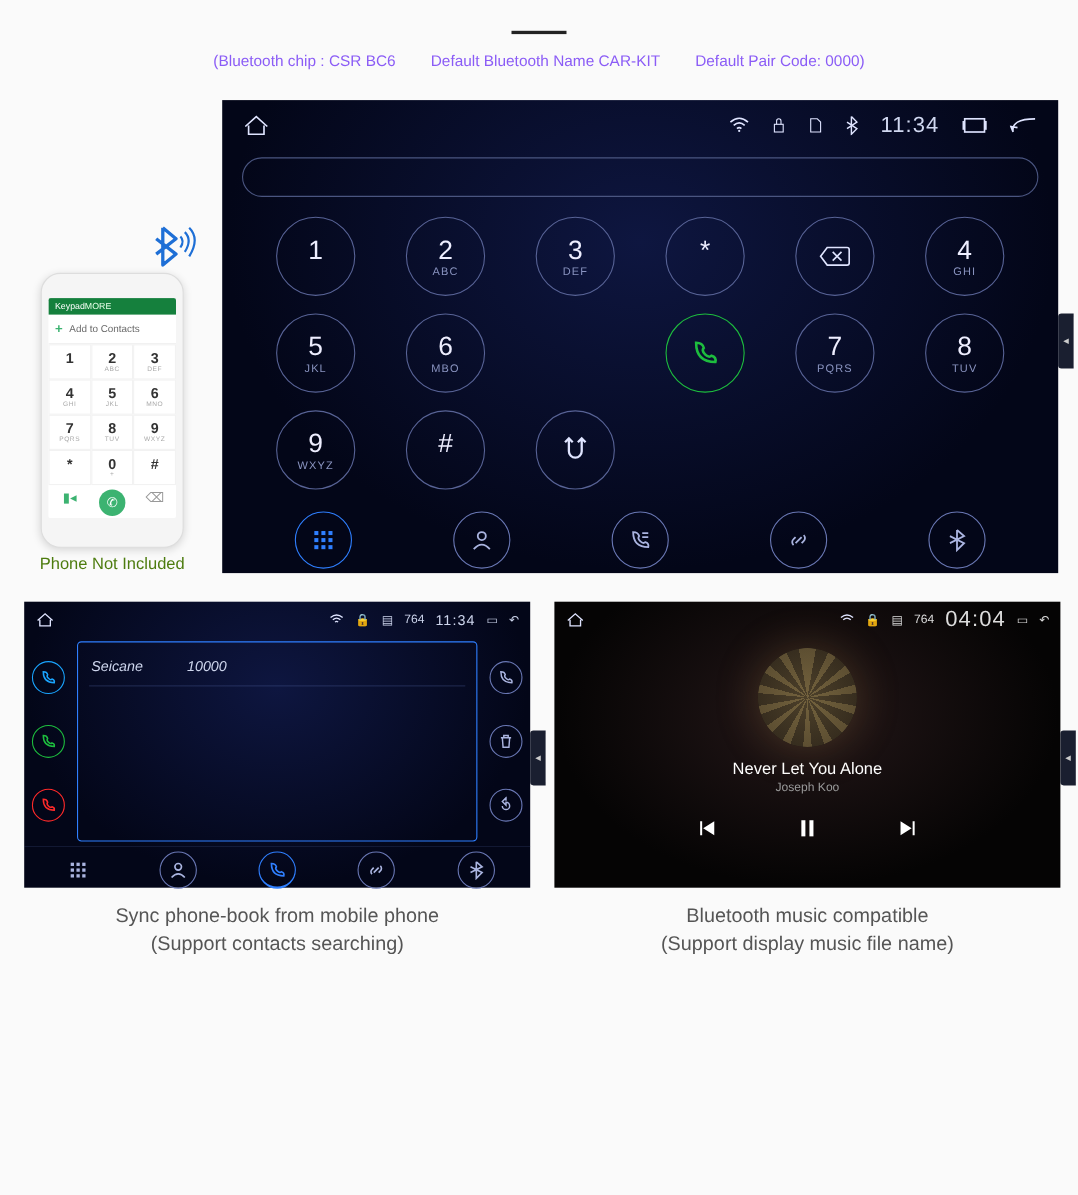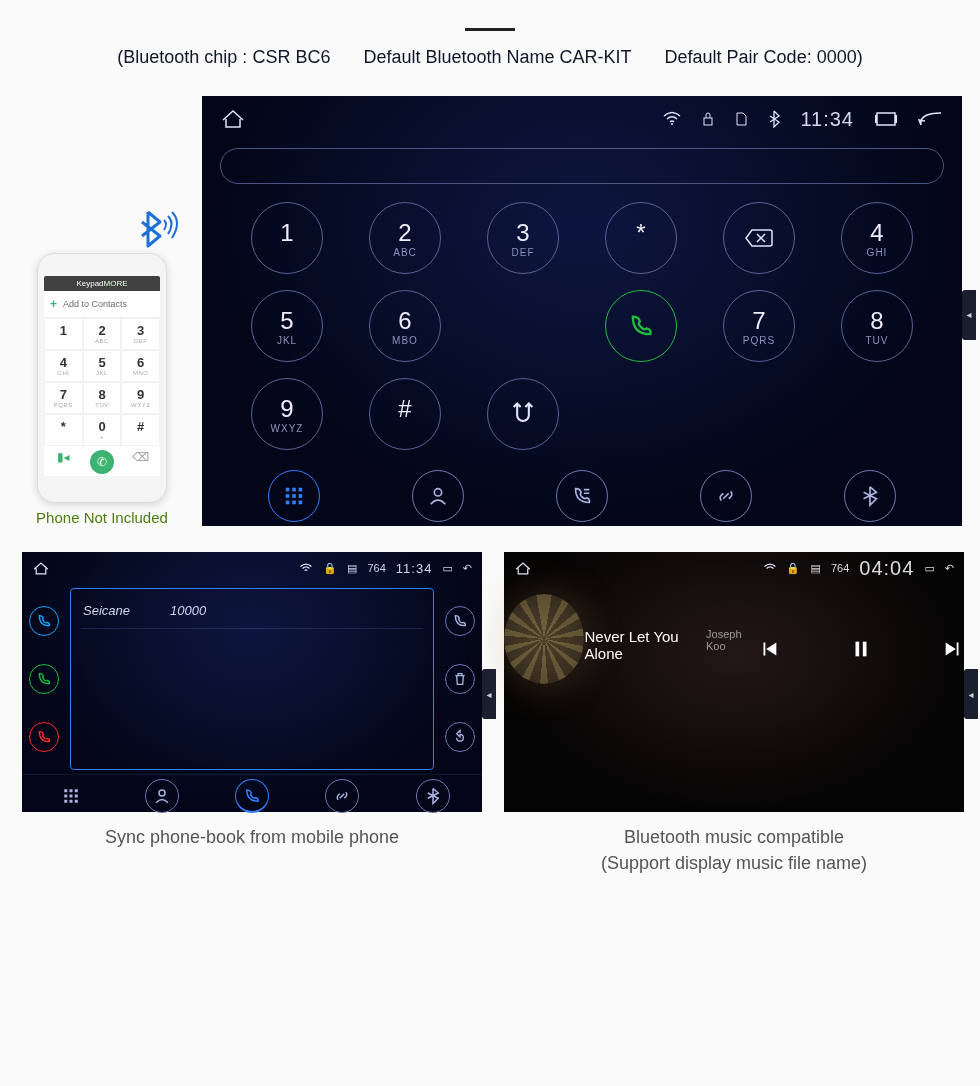--- a/index.html
+++ b/index.html
@@ -7,37 +7,37 @@
   font-family: -apple-system, Arial, sans-serif;
   background: #fafafa;
   width: 980px;
   padding: 10px 0 30px;
 }
 .container { width: 980px; margin: 0 auto; }
 .header { text-align: center; padding: 8px 0 16px; }
 .title { font-size: 38px; font-weight: 700; color: #222; }
 .divider { width: 50px; height: 3px; background: #222; margin: 10px auto 14px; }
 .subtitle { font-size: 18px; color: #555; line-height: 1.5; padding: 0 60px 6px; }
-.bt-info { font-size: 18px; color: #0f172a; padding: 2px 20px 12px; margin-top: 11px; }
+.bt-info { font-size: 14px; color: #8b5cf6; padding: 2px 20px 12px; margin-top: 11px; }
 .bt-info span { margin: 0 14px; }
 
 
 .top-row { display: flex; align-items: flex-end; padding: 0 18px; gap: 16px; }
 .phone-col { width: 170px; text-align: center; }
 .phone-caption { color: #4d7c0f; font-size: 15px; margin-top: 6px; }
 
 
 .phone {
   width: 130px; height: 250px; margin: 0 auto; border-radius: 18px;
   background: #f5f5f5; border: 1px solid #ddd; position: relative;
   box-shadow: 0 2px 8px rgba(0,0,0,.15);
 }
 .bt-icon-float { position: absolute; top: -50px; right: -14px; color: #1e6fd6; }
 .phone-screen { background: #fff; margin: 22px 6px 26px; height: 200px; border-radius: 2px; overflow: hidden; }
-.phone-top { background: #404040; color: #fff; font-size: 8px; padding: 3px 6px; display:flex; justify-content:center; }
+.phone-top { background: #15803d; color: #fff; font-size: 8px; padding: 3px 6px; display:flex; justify-content:flex-start; }
 .phone-top .light { color: #e8ffe8; }
 .add-contacts { font-size: 9px; padding: 6px; border-bottom: 1px solid #eee; display:flex; align-items:center; gap:6px; color:#6a6a6a;}
 .add-contacts .plus { color: #3cb371; font-weight:700; font-size:12px; }
 .p-keypad { display:grid; grid-template-columns:repeat(3,1fr); }
 .p-key { text-align:center; padding:4px 0; border:0.5px solid #f2f2f2; }
 .p-key .d { font-size:13px; color:#333; font-weight:600;}
 .p-key .l { font-size:6px; color:#aaa; letter-spacing:0.5px; height:7px;}
 .p-actions { display:grid; grid-template-columns:repeat(3,1fr); padding-top:4px;}
 .p-actions div{ text-align:center; font-size:12px;}
 .p-actions .vid{color:#3cb371;}
@@ -96,21 +96,21 @@
 .pb-right{width:44px;display:flex;flex-direction:column;justify-content:space-around;align-items:center;padding:8px 0;}
 .pb-right .rbtn{width:30px;height:30px;border-radius:50%;border:1px solid #6a78b5;display:flex;align-items:center;justify-content:center;color:#aab4e0;}
 .navbar-sm{display:flex;justify-content:space-around;padding:4px 4px 6px;border-top:1px solid rgba(80,100,160,.2);}
 .navbar-sm .nb{width:34px;height:34px;border-radius:50%;border:1px solid #6a78b5;display:flex;align-items:center;justify-content:center;color:#aab4e0;}
 .navbar-sm .nb.sq{border:none;}
 .navbar-sm .nb.active{border-color:#2f7fff;color:#2f7fff;border-bottom:2px solid #2f7fff;}
 
 
 .screen-music{width:460px;height:260px;background:radial-gradient(ellipse at 50% 40%, #241718, #050404 70%);position:relative;color:#ddd;}
 .screen-music .statusbar{height:32px;font-size:11px;gap:10px;padding:0 10px;}
-.music-body{display:flex;flex-direction:row;align-items:center;padding-top:10px;}
+.music-body{display:flex;flex-direction:column;align-items:center;padding-top:10px;}
 .album{width:90px;height:90px;border-radius:50%;background:radial-gradient(circle,#6a5a3a,#1a1410);box-shadow:0 0 40px rgba(200,150,80,.25);position:relative;overflow:hidden;}
 .album::after{content:'';position:absolute;inset:0;background:repeating-conic-gradient(#7a6840 0 10deg,#3a3020 10deg 25deg);border-radius:50%;opacity:.6;}
 .track-title{font-size:15px;margin-top:12px;color:#fff;}
 .track-artist{font-size:11px;color:#9a9a9a;margin-top:2px;}
 .controls{display:flex;gap:70px;margin-top:20px;font-size:20px;color:#fff;}
 .controls div{cursor:pointer;}
 
 .caption2{line-height:1.45;margin-top:12px;}
 svg{display:block;}
 </style>
@@ -465,20 +465,21 @@
           <div class="nb">
               <svg width="18" height="18" viewBox="0 0 24 24" fill="none" stroke="currentColor" stroke-width="2">
                 <path d="M12 2 V22 L19 15 L5 8 M12 2 L19 8 L5 15"></path>
               </svg>
             </div>
         </div>
         <div class="side-tab">◂</div>
       </div>
       <div class="caption caption2">
         <div>Sync phone-book from mobile phone</div>
+        <div>(Support contacts searching)</div>
       </div>
     </div>
 
     <div class="bcol">
       <div class="screen-music">
         <div class="statusbar">
           <span>
               <svg width="18" height="15" viewBox="0 0 26 22">
                 <path d="M3 12 L13 3 L23 12 M6 11 V19 H20 V11" stroke="#dfe4ff" fill="none" stroke-width="1.8"></path>
               </svg>

